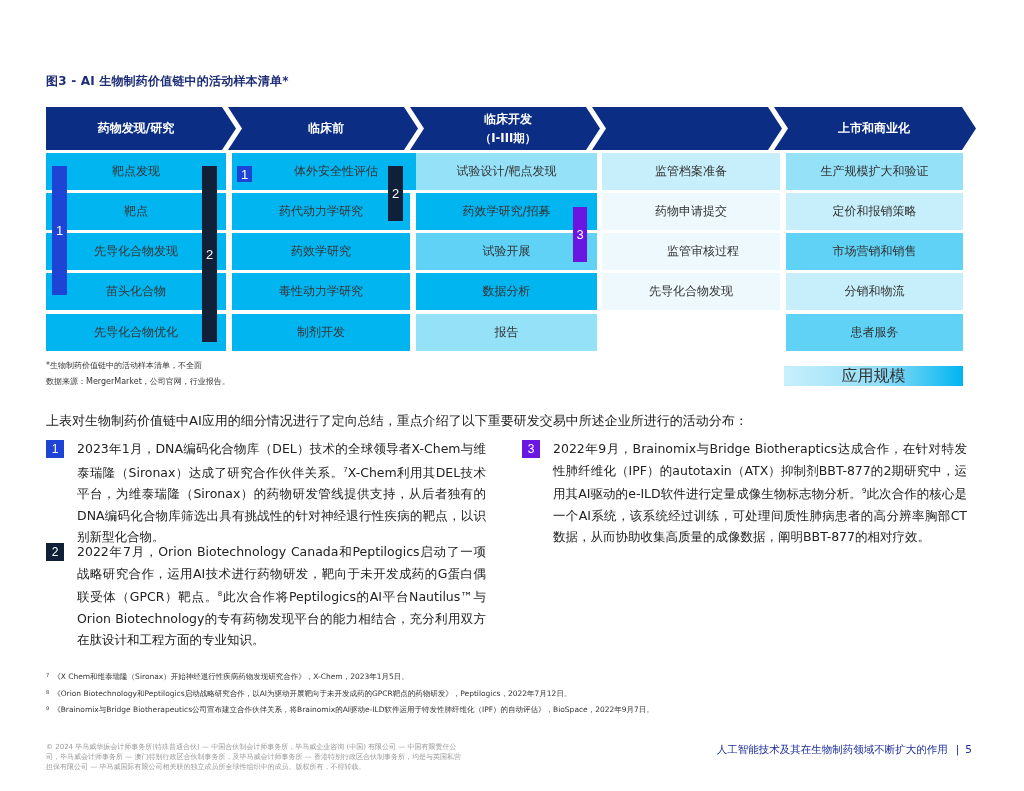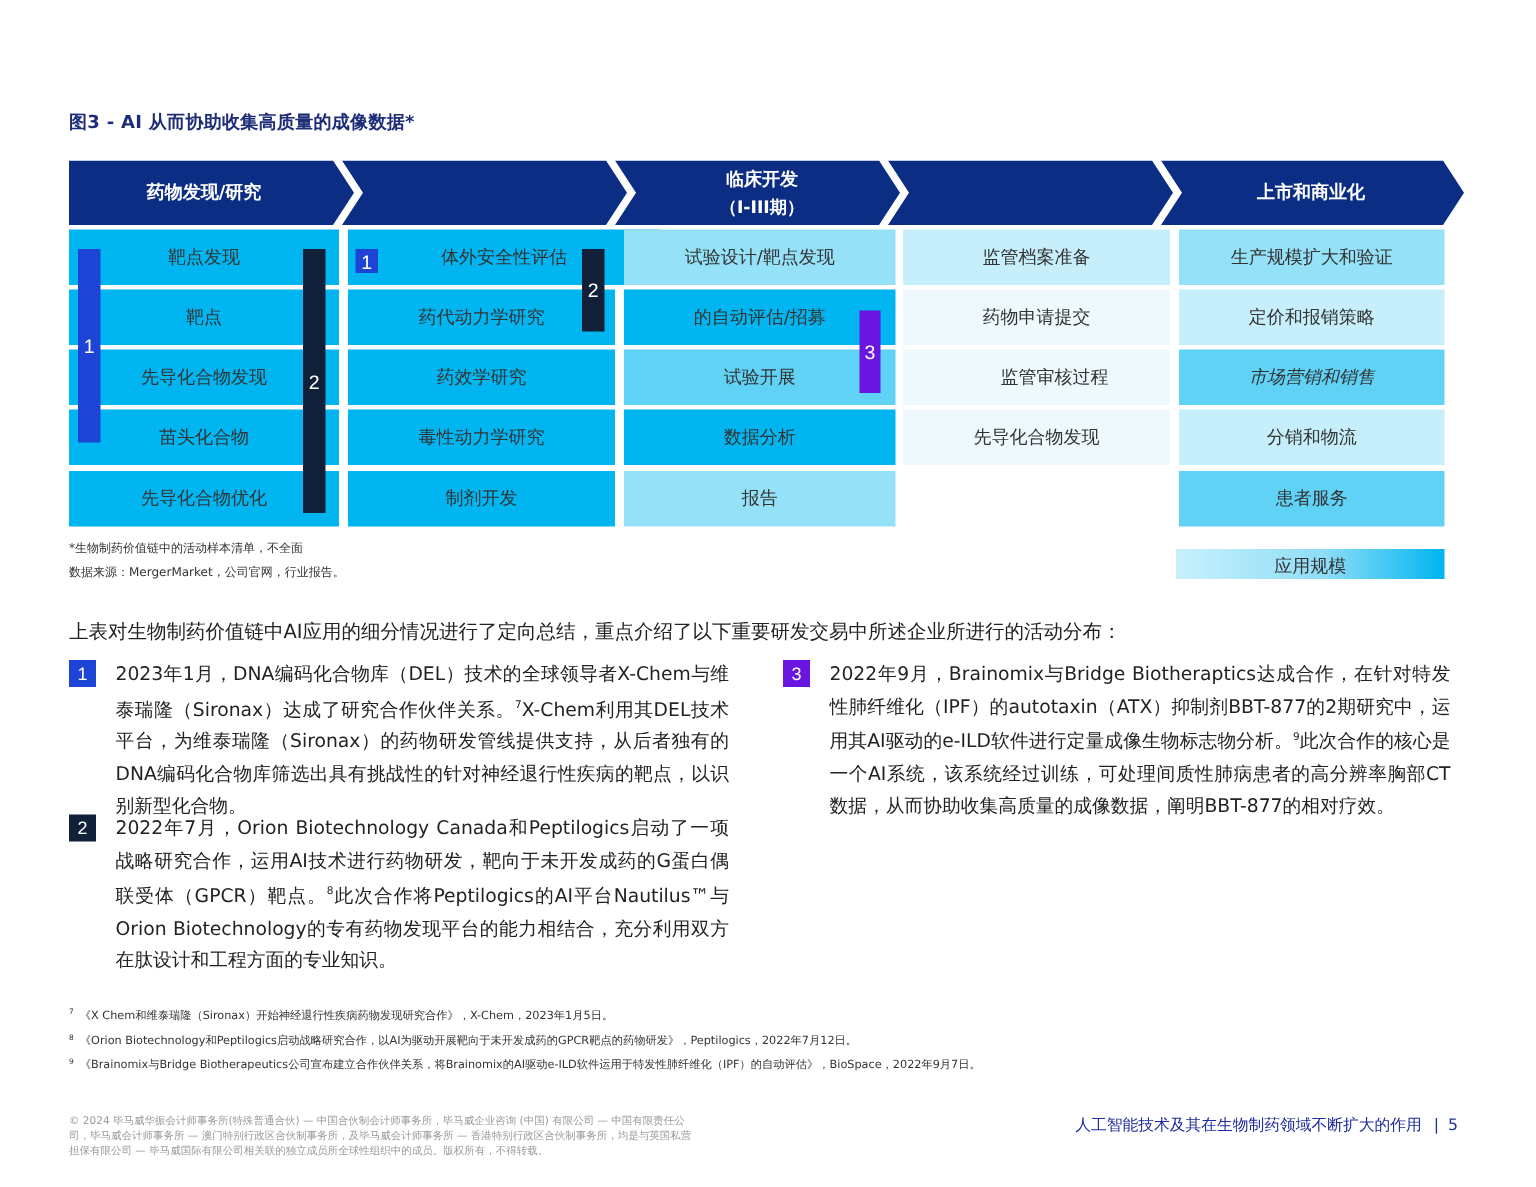--- a/index.html
+++ b/index.html
@@ -11,49 +11,50 @@
   .header { position: absolute; left: 46px; top: 107px; width: 930px; height: 43px; }
   .header svg { position: absolute; left: 0; top: 0; }
   .hdr-label { position: absolute; top: 0; height: 43px; display: flex; align-items: center; justify-content: center; text-align: center; color: #fff; font-size: 12px; font-weight: bold; line-height: 19px; }
 
   .grid { position: absolute; left: 46px; top: 153px; }
   .cell { position: absolute; height: 37px; display: flex; align-items: center; justify-content: center; font-size: 12px; color: #333; }
 
   .marker { position: absolute; display: flex; align-items: center; justify-content: center; color: #fff; font-size: 13px; font-family: "Liberation Sans", sans-serif; }
 
   .note { position: absolute; left: 46px; font-size: 8px; color: #333; }
-  .legend { position: absolute; left: 784px; top: 366px; width: 179px; height: 20px; background: linear-gradient(90deg, #c8f0fc 0%, #8fddf7 55%, #00b5f0 100%); display: flex; align-items: flex-end; justify-content: center; font-size: 12px; color: #333; }
+  .legend { position: absolute; left: 784px; top: 366px; width: 179px; height: 20px; background: linear-gradient(90deg, #c8f0fc 0%, #8fddf7 55%, #00b5f0 100%); display: flex; align-items: flex-start; justify-content: center; font-size: 16px; color: #333; }
 
   .intro { position: absolute; left: 46px; top: 412px; font-size: 13px; color: #222; text-align: center; }
 
   .item { position: absolute; display: flex; }
   .item .num { width: 18px; height: 18px; color: #fff; font-size: 12px; display: flex; align-items: center; justify-content: center; flex-shrink: 0; font-family: "Liberation Sans", sans-serif; }
   .item .txt { margin-left: 13px; font-size: 12.5px; line-height: 21.5px; color: #222; text-align: justify; }
 
   .fn { position: absolute; left: 46px; font-size: 7.5px; color: #333; white-space: nowrap; }
   .fn sup { font-size: 5px; margin-right: 4px; vertical-align: top; }
 
   .copyright { position: absolute; left: 46px; top: 742px; width: 420px; font-size: 7px; line-height: 10px; color: #9a9a9a; }
   .page-footer { position: absolute; right: 52px; top: 743px; font-size: 10.5px; color: #1e2d9b; white-space: nowrap; }
   .page-footer .sep { margin: 0 6px 0 8px; color: #1e2d9b; }
 </style>
 </head>
 <body>
 
-<div class="fig-title">图3 - AI 从而协助收集高质量的成像数据*</div>
+<div class="fig-title">图3 - AI 生物制药价值链中的活动样本清单*</div>
 
 <div class="header">
   <svg width="930" height="43">
     <polygon points="0,0 176,0 190,21.5 176,43 0,43" fill="#0b2d84"></polygon>
     <polygon points="182,0 358,0 372,21.5 358,43 182,43 196,21.5" fill="#0b2d84"></polygon>
     <polygon points="364,0 540,0 554,21.5 540,43 364,43 378,21.5" fill="#0b2d84"></polygon>
     <polygon points="546,0 722,0 736,21.5 722,43 546,43 560,21.5" fill="#0b2d84"></polygon>
     <polygon points="728,0 916,0 930,21.5 916,43 728,43 742,21.5" fill="#0b2d84"></polygon>
   </svg>
   <div class="hdr-label" style="left:0;width:180px;">药物发现/研究</div>
+  <div class="hdr-label" style="left:190px;width:180px;">临床前</div>
   <div class="hdr-label" style="left:372px;width:180px;flex-direction:column;">
     <span>临床开发</span>
     <span style="font-size:11.5px;">（I-III期）</span>
   </div>
   <div class="hdr-label" style="left:738px;width:180px;">上市和商业化</div>
 </div>
 
 <div class="grid">
 
   <div class="cell" style="left:0;top:0;width:180px;background:#00b5f0;">靶点发现</div>
@@ -62,33 +63,33 @@
   <div class="cell" style="left:0;top:120px;width:180px;background:#00b5f0;">苗头化合物</div>
   <div class="cell" style="left:0;top:161px;width:180px;background:#00b5f0;">先导化合物优化</div>
 
   <div class="cell" style="left:186px;top:0;width:208px;background:#00b5f0;">体外安全性评估</div>
   <div class="cell" style="left:186px;top:40px;width:178px;background:#00b5f0;">药代动力学研究</div>
   <div class="cell" style="left:186px;top:80px;width:178px;background:#00b5f0;">药效学研究</div>
   <div class="cell" style="left:186px;top:120px;width:178px;background:#00b5f0;">毒性动力学研究</div>
   <div class="cell" style="left:186px;top:161px;width:178px;background:#00b5f0;">制剂开发</div>
 
   <div class="cell" style="left:370px;top:0;width:181px;background:#94e1f8;">试验设计/靶点发现</div>
-  <div class="cell" style="left:370px;top:40px;width:181px;background:#00b5f0;">的自动评估/招募</div>
+  <div class="cell" style="left:370px;top:40px;width:181px;background:#00b5f0;">药效学研究/招募</div>
   <div class="cell" style="left:370px;top:80px;width:181px;background:#5fd2f6;">试验开展</div>
   <div class="cell" style="left:370px;top:120px;width:181px;background:#00b5f0;">数据分析</div>
   <div class="cell" style="left:370px;top:161px;width:181px;background:#94e1f8;">报告</div>
 
   <div class="cell" style="left:556px;top:0;width:178px;background:#c6effb;">监管档案准备</div>
   <div class="cell" style="left:556px;top:40px;width:178px;background:#eef9fd;">药物申请提交</div>
   <div class="cell" style="left:556px;top:80px;width:178px;background:#eef9fd;padding-left:24px;">监管审核过程</div>
   <div class="cell" style="left:556px;top:120px;width:178px;background:#eef9fd;">先导化合物发现</div>
 
   <div class="cell" style="left:740px;top:0;width:177px;background:#94e1f8;">生产规模扩大和验证</div>
   <div class="cell" style="left:740px;top:40px;width:177px;background:#c6effb;">定价和报销策略</div>
-  <div class="cell" style="left:740px;top:80px;width:177px;background:#5fd2f6;font-style:italic;">市场营销和销售</div>
+  <div class="cell" style="left:740px;top:80px;width:177px;background:#5fd2f6;">市场营销和销售</div>
   <div class="cell" style="left:740px;top:120px;width:177px;background:#c6effb;">分销和物流</div>
   <div class="cell" style="left:740px;top:161px;width:177px;background:#5fd2f6;">患者服务</div>
 </div>
 
 <div class="marker" style="left:52px;top:166px;width:15px;height:129px;background:#1e44d6;">1</div>
 <div class="marker" style="left:202px;top:166px;width:15px;height:176px;background:#0f2038;">2</div>
 <div class="marker" style="left:237px;top:166px;width:15px;height:16px;background:#1e44d6;">1</div>
 <div class="marker" style="left:388px;top:166px;width:15px;height:55px;background:#0f2038;">2</div>
 <div class="marker" style="left:573px;top:207px;width:14px;height:55px;background:#6b15e0;">3</div>
 

